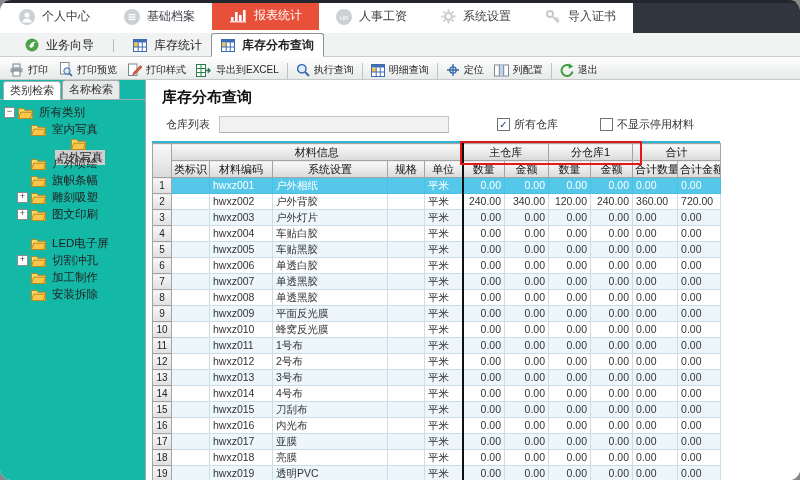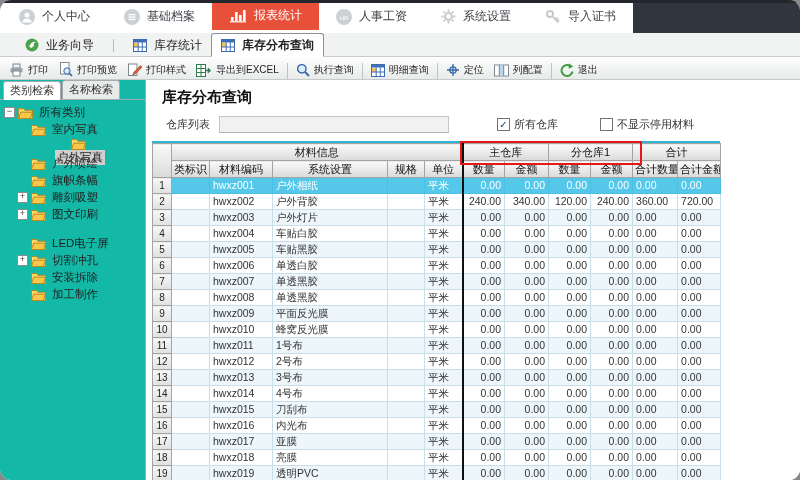--- a/index.html
+++ b/index.html
@@ -368,31 +368,31 @@
             <span class="tree-label">切割冲孔</span>
           </div>
           <div class="tree-row" style="padding-left: 15px;">
             <span class="exp-spacer"></span>
             <span class="ico">
               <svg width="15" height="12" viewBox="0 0 15 12">
                 <path d="M0.5 1.5h5l1.4 1.8h7.6v8.2H0.5z" fill="#fbd66a" stroke="#b98a1d"></path>
                 <path d="M0.5 11.5 L2.8 5.2h11.7l-2.2 6.3z" fill="#f9c84a" stroke="#b98a1d"></path>
               </svg>
             </span>
-            <span class="tree-label">安装拆除</span>
+            <span class="tree-label">加工制作</span>
           </div>
           <div class="tree-row" style="padding-left: 15px;">
             <span class="exp-spacer"></span>
             <span class="ico">
               <svg width="15" height="12" viewBox="0 0 15 12">
                 <path d="M0.5 1.5h5l1.4 1.8h7.6v8.2H0.5z" fill="#fbd66a" stroke="#b98a1d"></path>
                 <path d="M0.5 11.5 L2.8 5.2h11.7l-2.2 6.3z" fill="#f9c84a" stroke="#b98a1d"></path>
               </svg>
             </span>
-            <span class="tree-label">加工制作</span>
+            <span class="tree-label">安装拆除</span>
           </div>
         </div>
     </div>
 
     <div id="main">
       <div id="page-title">库存分布查询</div>
 
       <div id="filter-row">
         <span>仓库列表</span>
         <input id="warehouse-input" value="" style="">

